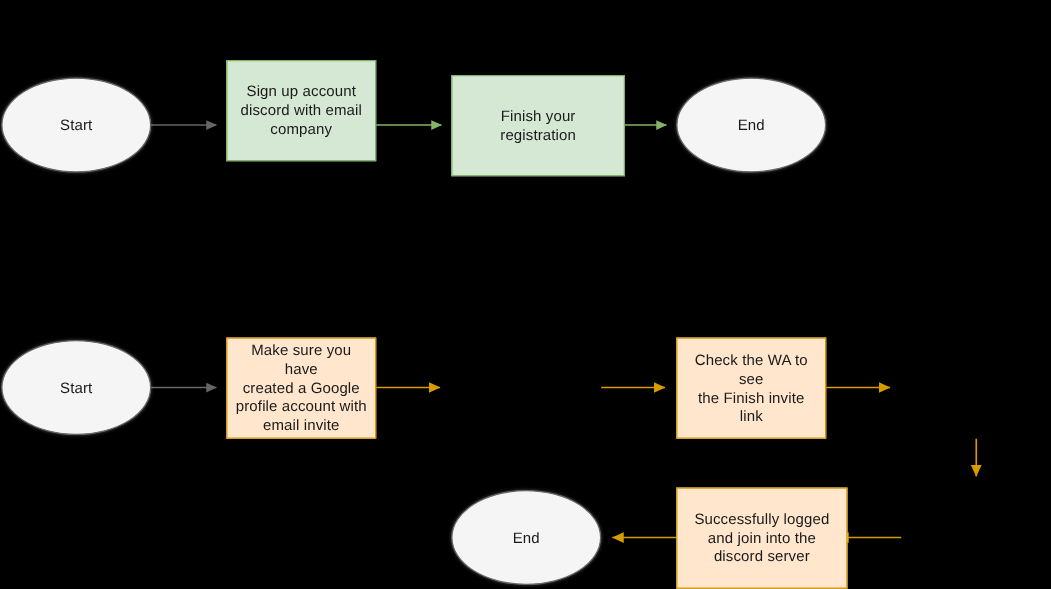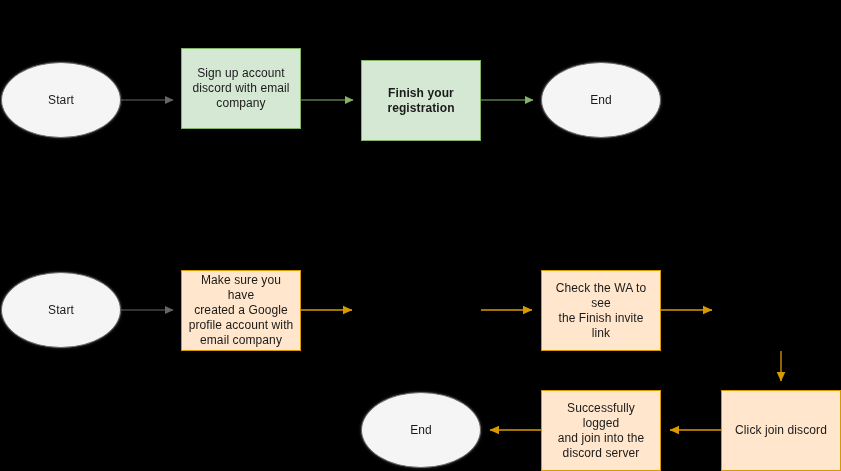--- a/index.html
+++ b/index.html
@@ -122,52 +122,49 @@
   <div class="node terminal" style="left:1px; top:62px; width:120px; height:76px;">
     <span class="label">Start</span>
   </div>
 
   <div class="node proc green" style="left:181px; top:48px; width:120px; height:81px;">
     <span class="label">Sign up account
 discord with email
 company</span>
   </div>
 
-  <div class="node proc green" style="left:361px; top:60px; width:120px; height:81px;font-weight:bold;">
+  <div class="node proc green" style="left:361px; top:60px; width:139px; height:81px;">
     <span class="label">Finish your
 registration</span>
   </div>
 
   <div class="node terminal" style="left:541px; top:62px; width:120px; height:76px;">
     <span class="label">End</span>
   </div>
 
   <div class="node terminal" style="left:1px; top:272px; width:120px; height:76px;">
     <span class="label">Start</span>
   </div>
 
   <div class="node proc orange" style="left:181px; top:270px; width:120px; height:81px;">
     <span class="label">Make sure you have
 created a Google
 profile account with
-email company</span>
+email invite</span>
   </div>
 
 
   <div class="node proc orange" style="left:541px; top:270px; width:120px; height:81px;">
     <span class="label">Check the WA to see
 the Finish invite link</span>
   </div>
 
 
-  <div class="node proc orange" style="left:721px; top:390px; width:120px; height:81px;">
-    <span class="label">Click join discord</span>
-  </div>
 
-  <div class="node proc orange" style="left:541px; top:390px; width:120px; height:81px;">
+  <div class="node proc orange" style="left:541px; top:390px; width:137px; height:81px;">
     <span class="label">Successfully logged
 and join into the
 discord server</span>
   </div>
 
   <div class="node terminal" style="left:361px; top:392px; width:120px; height:76px;">
     <span class="label">End</span>
   </div>
 
 </div>

